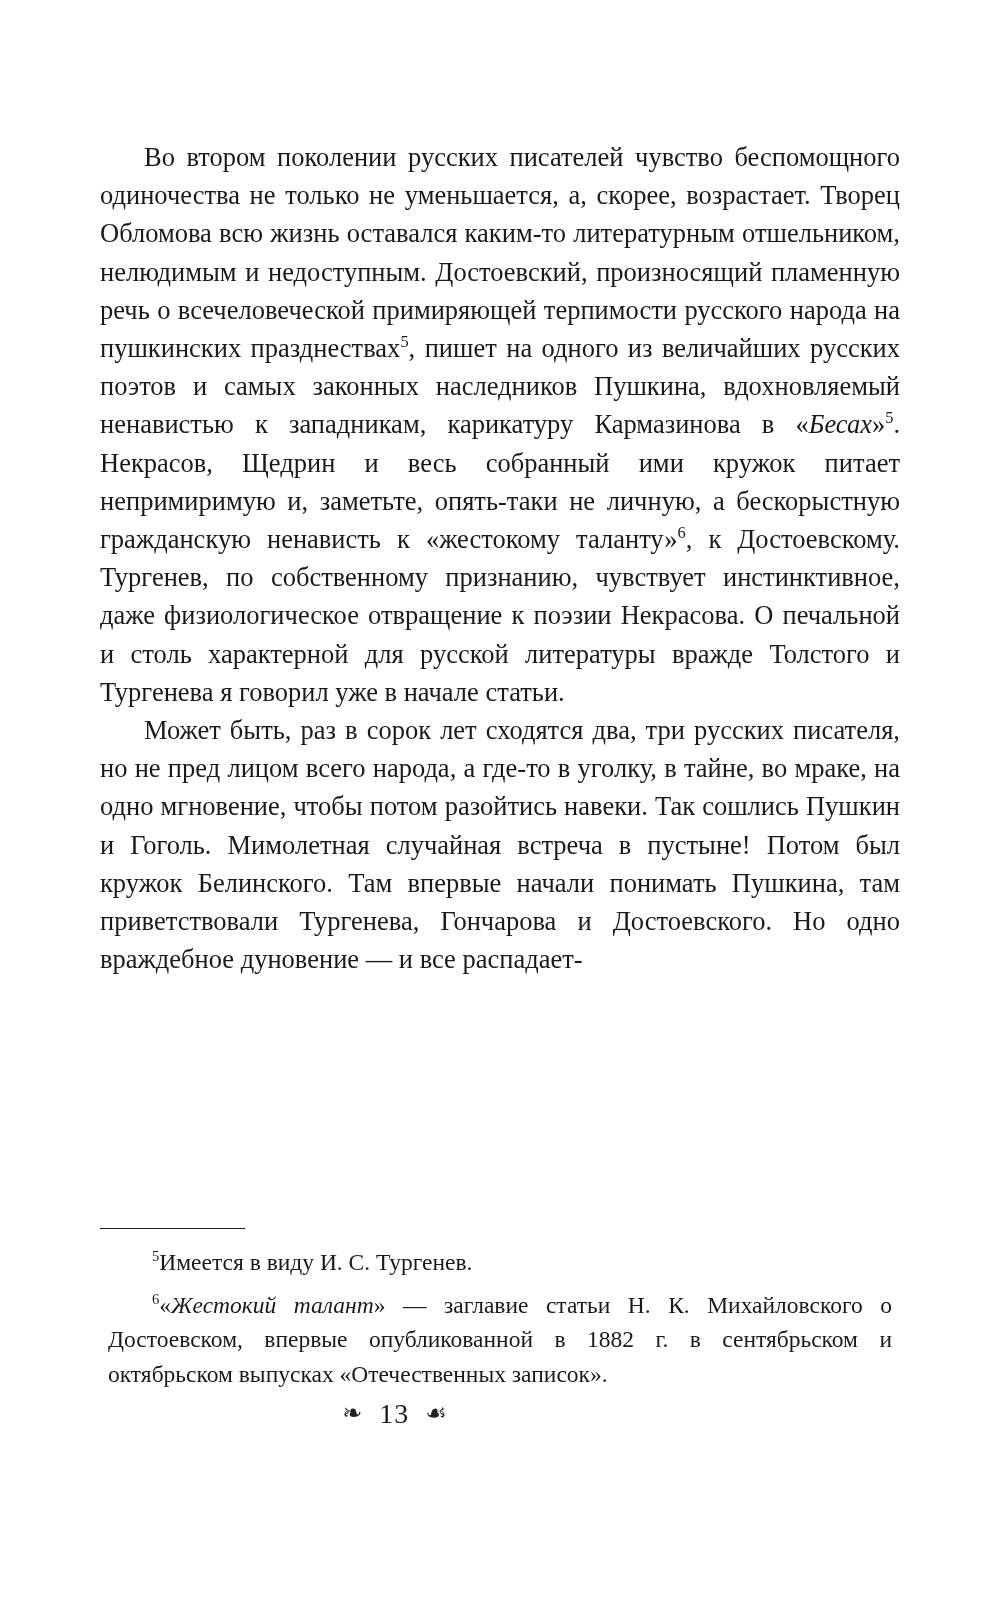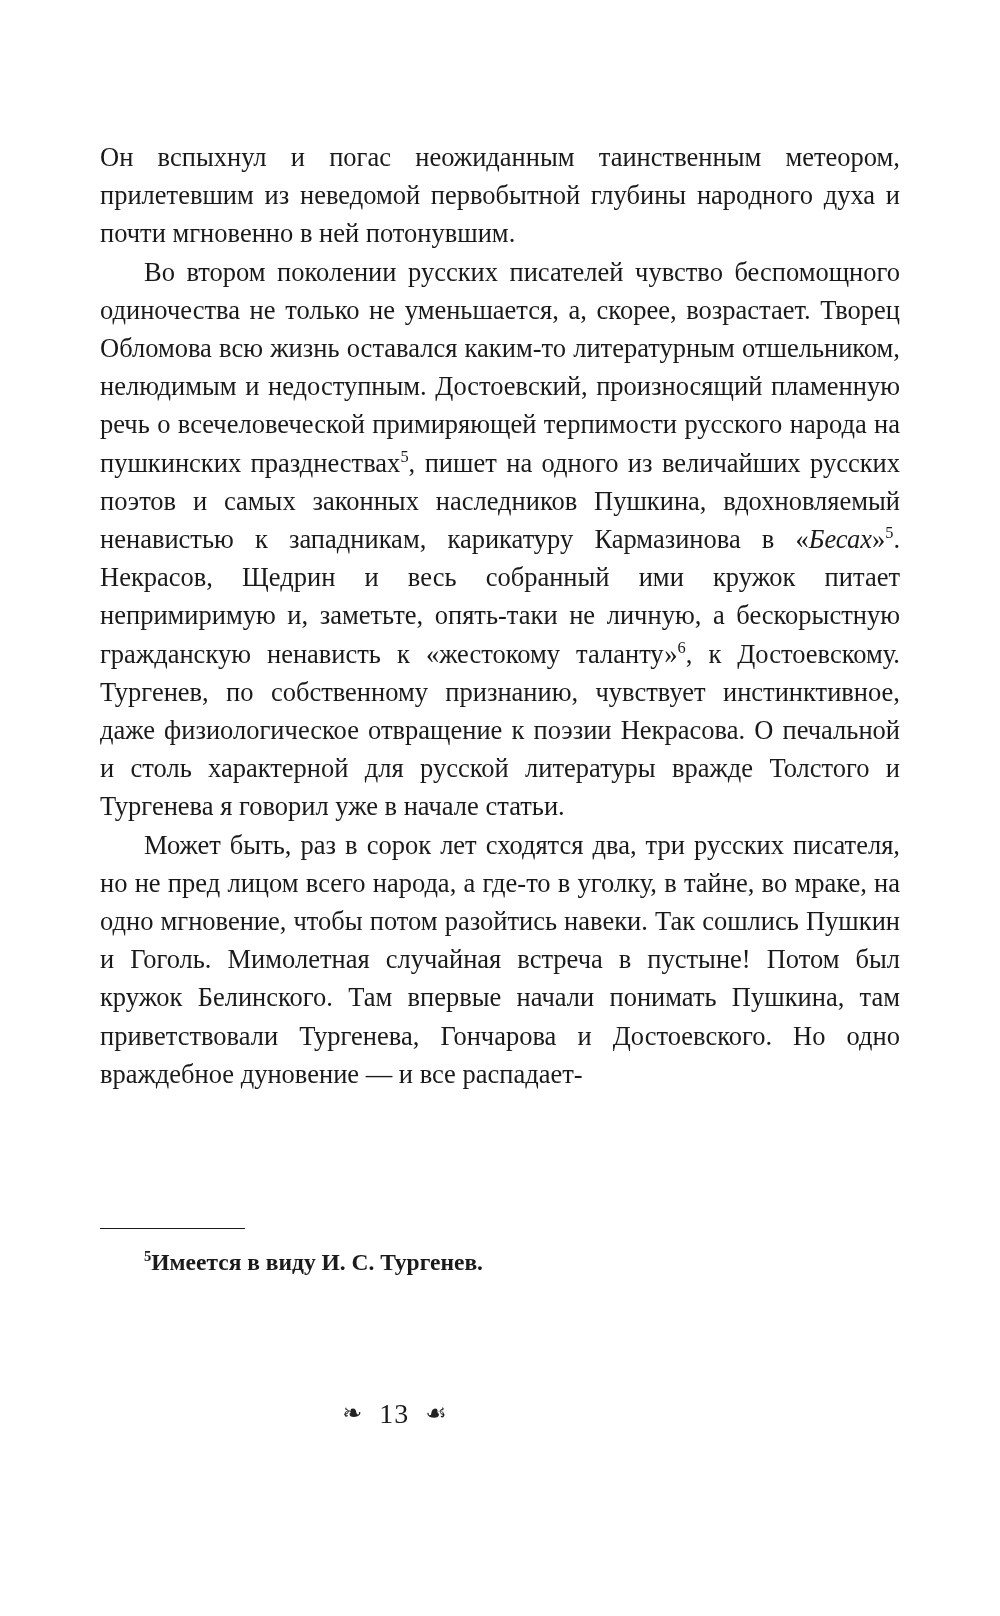--- a/index.html
+++ b/index.html
@@ -48,23 +48,22 @@
     height: 0;
     border-top: 1.6px solid #1a1a1a;
     margin: 0 0 16px 0;
   }
   .footnotes {
     font-size: 23.5px;
     line-height: 34.5px;
     text-align: justify;
   }
   .footnotes p {
-    margin: 0;
+    margin: 8px;
     text-indent: 44px;
-    font-weight: bold;
   }
   sup {
     font-size: 0.62em;
     vertical-align: super;
     line-height: 0;
   }
   em, .ital {
     font-style: italic;
   }
   .folio {
@@ -84,29 +83,29 @@
   .folio .orn.left { margin-right: 16px; }
   .folio .orn.right { margin-left: 16px; }
   .folio .num { font-size: 28px; }
 </style>
 </head>
 <body>
 
 <div class="page">
 
   <div class="body-text">
-    <p>Он вспыхнул и погас неожиданным таинственным метеором, прилетевшим из неведомой первобытной глубины народного духа и почти мгновенно в ней потонувшим.</p>
     <p class="indent">Во втором поколении русских писателей чувство беспомощного одиночества не только не уменьшается, а, скорее, возрастает. Творец Обломова всю жизнь оставался каким-то литературным отшельником, нелюдимым и недоступным. Достоевский, произносящий пламенную речь о всечеловеческой примиряющей терпимости русского народа на пушкинских празднествах<sup>5</sup>, пишет на одного из величайших русских поэтов и самых законных наследников Пушкина, вдохновляемый ненавистью к западникам, карикатуру Кармазинова в «<em>Бесах</em>»<sup>5</sup>. Некрасов, Щедрин и весь собранный ими кружок питает непримиримую и, заметьте, опять-таки не личную, а бескорыстную гражданскую ненависть к «жестокому таланту»<sup>6</sup>, к Достоевскому. Тургенев, по собственному признанию, чувствует инстинктивное, даже физиологическое отвращение к поэзии Некрасова. О печальной и столь характерной для русской литературы вражде Толстого и Тургенева я говорил уже в начале статьи.</p>
     <p class="indent">Может быть, раз в сорок лет сходятся два, три русских писателя, но не пред лицом всего народа, а где-то в уголку, в тайне, во мраке, на одно мгновение, чтобы потом разойтись навеки. Так сошлись Пушкин и Гоголь. Мимолетная случайная встреча в пустыне! Потом был кружок Белинского. Там впервые начали понимать Пушкина, там приветствовали Тургенева, Гончарова и Достоевского. Но одно враждебное дуновение — и все распадает-</p>
   </div>
 
   <div class="footnote-area">
     <div class="footnote-rule"></div>
     <div class="footnotes">
       <p><sup>5</sup>Имеется в виду И. С. Тургенев.</p>
+      <p><sup>6</sup>«<em>Жестокий талант</em>» — заглавие статьи Н. К. Михайловского о Достоевском, впервые опубликованной в 1882 г. в сентябрьском и октябрьском выпусках «Отечественных записок».</p>
     </div>
   </div>
 
   <div class="folio">
     <span class="orn left">❧</span><span class="num">13</span><span class="orn right">☙</span>
   </div>
 
 </div>
 
 </body></html>

